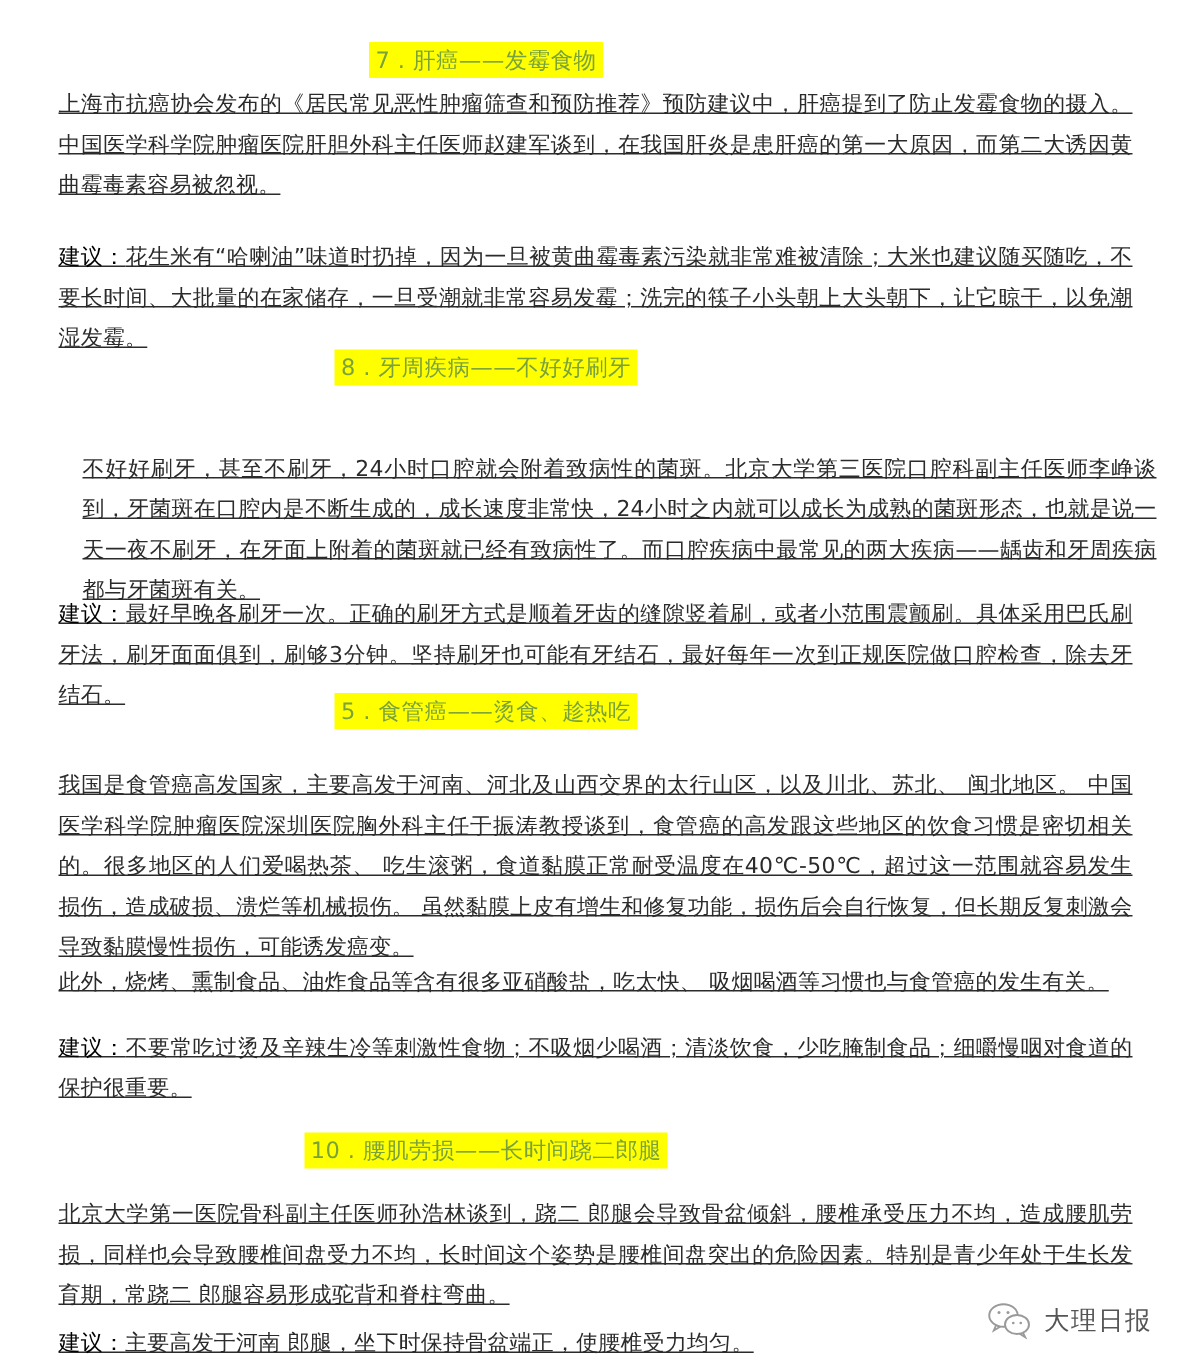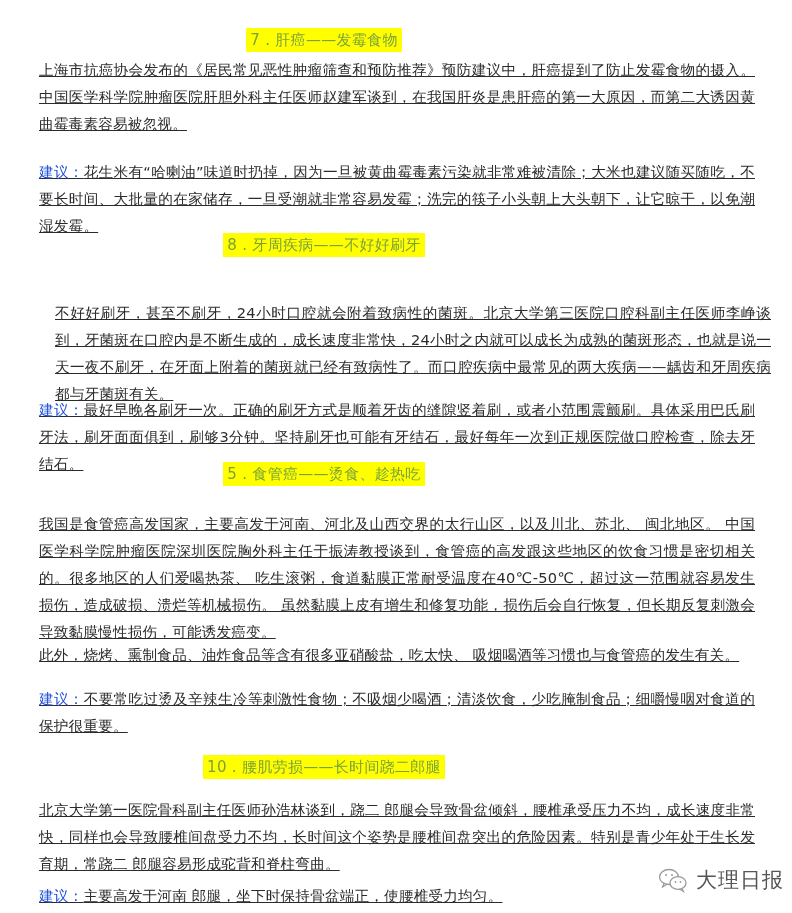--- a/index.html
+++ b/index.html
@@ -12,26 +12,26 @@
   .heading-wrap { position: absolute; left: 0; width: 648px; text-align: center; }
   .heading {
     display: inline-block; background: #ffff00; color: #7aa23a;
     font-size: 15px; line-height: 24px; padding: 0 4px; letter-spacing: 0.3px;
   }
   .para {
     position: absolute; left: 39px; width: 716px;
     font-size: 14.6px; line-height: 27px; color: #2b2b2b;
     text-align: justify; letter-spacing: 0.2px; text-decoration: underline;
   }
-  .advice-label { color: #1d4ed8; }
+  .advice-label { color: #000000; }
   .watermark {
     position: absolute; left: 658px; top: 862px; height: 36px;
     display: flex; align-items: center; gap: 8px;
   }
-  .watermark-text { font-size: 21px; color: #555555; letter-spacing: 1px; }
+  .watermark-text { font-size: 17px; color: #555555; letter-spacing: 1px; }
   .wechat-icon { width: 30px; height: 26px; }
 </style>
 </head>
 <body>
 
 <div class="article">
 
   <div class="heading-wrap" style="top:28px;">
     <span class="heading">7 . 肝癌——发霉食物</span>
   </div>
@@ -47,21 +47,21 @@
   <div class="heading-wrap" style="top:462px;">
     <span class="heading">5 . 食管癌——烫食、趁热吃</span>
   </div>
   <p class="para" style="top:510px; margin:0;">我国是食管癌高发国家，主要高发于河南、河北及山西交界的太行山区，以及川北、苏北、 闽北地区。 中国医学科学院肿瘤医院深圳医院胸外科主任于振涛教授谈到，食管癌的高发跟这些地区的饮食习惯是密切相关的。很多地区的人们爱喝热茶、 吃生滚粥，食道黏膜正常耐受温度在40℃-50℃，超过这一范围就容易发生损伤，造成破损、溃烂等机械损伤。 虽然黏膜上皮有增生和修复功能，损伤后会自行恢复，但长期反复刺激会导致黏膜慢性损伤，可能诱发癌变。</p>
   <p class="para" style="top:641px; margin:0;">此外，烧烤、熏制食品、油炸食品等含有很多亚硝酸盐，吃太快、 吸烟喝酒等习惯也与食管癌的发生有关。</p>
   <p class="para" style="top:685px; margin:0;"><span class="advice-label">建议：</span><span>不要常吃过烫及辛辣生冷等刺激性食物；不吸烟少喝酒；清淡饮食，少吃腌制食品；细嚼慢咽对食道的保护很重要。</span></p>
 
   <div class="heading-wrap" style="top:755px;">
     <span class="heading">10 . 腰肌劳损——长时间跷二郎腿</span>
   </div>
-  <p class="para" style="top:796px; margin:0;">北京大学第一医院骨科副主任医师孙浩林谈到，跷二 郎腿会导致骨盆倾斜，腰椎承受压力不均，成长速度非常快，同样也会导致腰椎间盘受力不均，长时间这个姿势是腰椎间盘突出的危险因素。特别是青少年处于生长发育期，常跷二 郎腿容易形成驼背和脊柱弯曲。</p>
+  <p class="para" style="top:796px; margin:0;">北京大学第一医院骨科副主任医师孙浩林谈到，跷二 郎腿会导致骨盆倾斜，腰椎承受压力不均，造成腰肌劳损，同样也会导致腰椎间盘受力不均，长时间这个姿势是腰椎间盘突出的危险因素。特别是青少年处于生长发育期，常跷二 郎腿容易形成驼背和脊柱弯曲。</p>
   <p class="para" style="top:882px; margin:0;"><span class="advice-label">建议：</span><span>主要高发于河南 郎腿，坐下时保持骨盆端正，使腰椎受力均匀。</span></p>
 
   <div class="watermark">
     <svg class="wechat-icon" viewBox="0 0 30 26">
       <ellipse cx="11" cy="10" rx="9.5" ry="7.5" fill="none" stroke="#9a9a9a" stroke-width="1.3"></ellipse>
       <path d="M6 16.5 L4.5 20 L9 17.3" fill="none" stroke="#9a9a9a" stroke-width="1.2"></path>
       <circle cx="8" cy="8" r="1" fill="#9a9a9a"></circle>
       <circle cx="14" cy="8" r="1" fill="#9a9a9a"></circle>
       <ellipse cx="20" cy="16" rx="8" ry="6.3" fill="#ffffff" stroke="#9a9a9a" stroke-width="1.3"></ellipse>
       <path d="M24 21.5 L25.5 24.5 L21.5 22" fill="none" stroke="#9a9a9a" stroke-width="1.2"></path>

